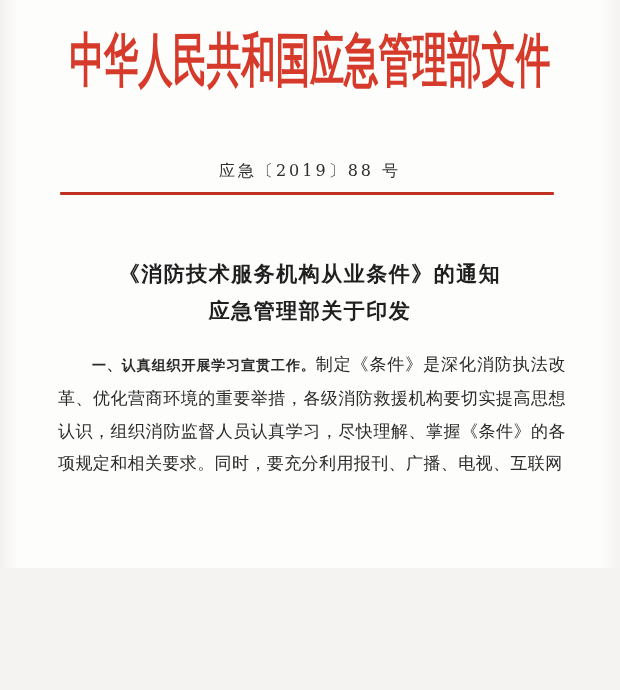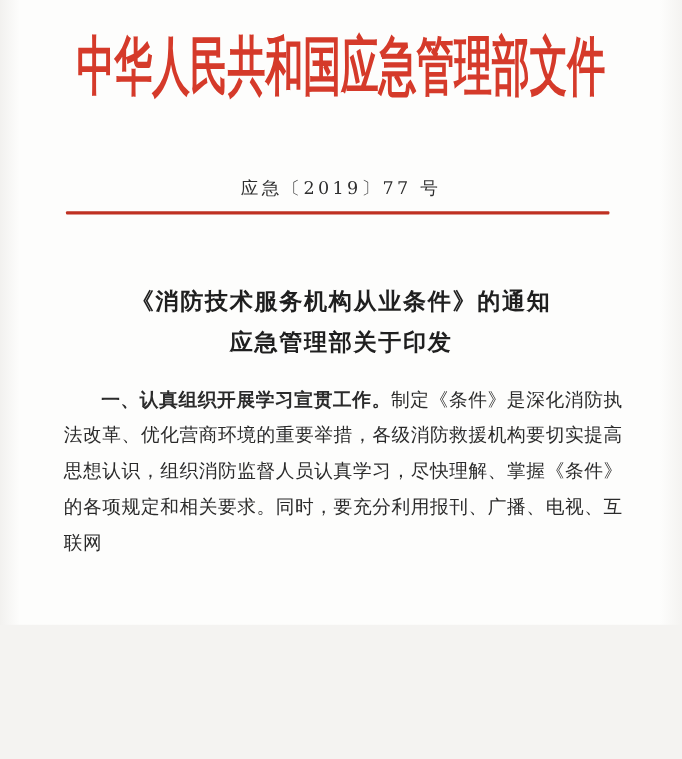--- a/index.html
+++ b/index.html
@@ -66,21 +66,21 @@
     font-size: 17px;
     line-height: 32.4px;
     letter-spacing: 0.4px;
     text-align: justify;
   }
   .para { margin: 0; text-indent: 2em; }
   .para.no-indent { text-indent: 0; }
   .para .lead {
     font-weight: bold;
     font-family: Liberation Serif, serif;
-    font-size: 17px;
+    font-size: 14px;
   }
   
   .watermark {
     position: absolute;
     left: 436px; top: 645px; width: 184px; height: 45px;
     pointer-events: none;
   }
   .ghost {
     position: absolute;
     color: #cfcfcf;
@@ -118,21 +118,21 @@
 </style>
 </head>
 <body>
 
 <div class="page">
 
   <div class="doc-header">
     <span class="stretch">中华人民共和国应急管理部文件</span>
   </div>
 
-  <div class="doc-number">应急〔2019〕77 号</div>
+  <div class="doc-number">应急〔2019〕88 号</div>
 
   <div class="red-rule"></div>
 
   <div class="doc-title">
     <div class="title-line">《消防技术服务机构从业条件》的通知</div>
     <div class="title-line">应急管理部关于印发</div>
   </div>
 
   <div class="doc-body">
     <p class="para"><span class="lead">一、认真组织开展学习宣贯工作。</span><span>制定《条件》是深化消防执法改革、优化营商环境的重要举措，各级消防救援机构要切实提高思想认识，组织消防监督人员认真学习，尽快理解、掌握《条件》的各项规定和相关要求。同时，要充分利用报刊、广播、电视、互联网</span></p>

